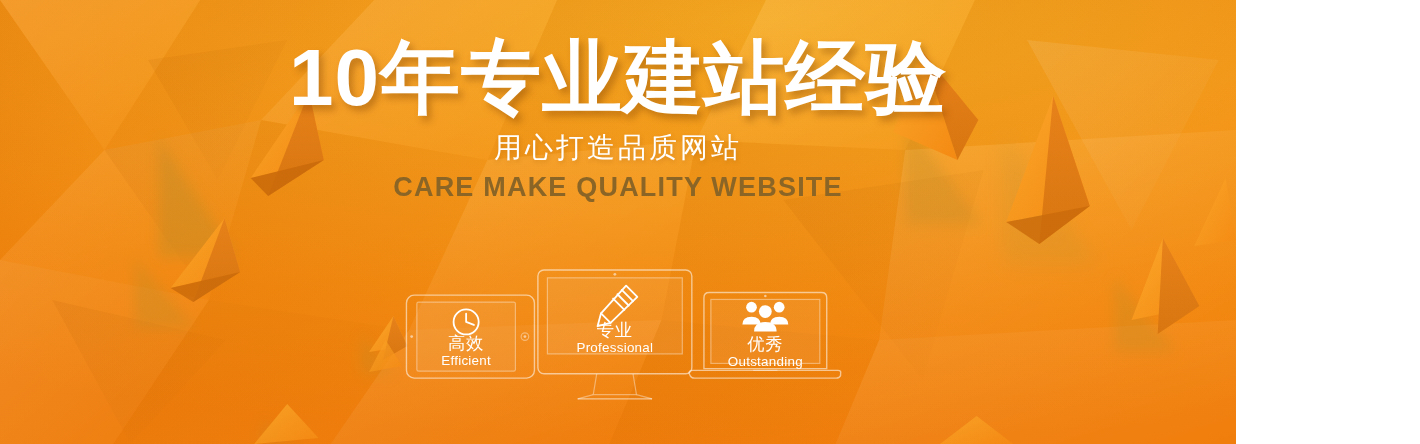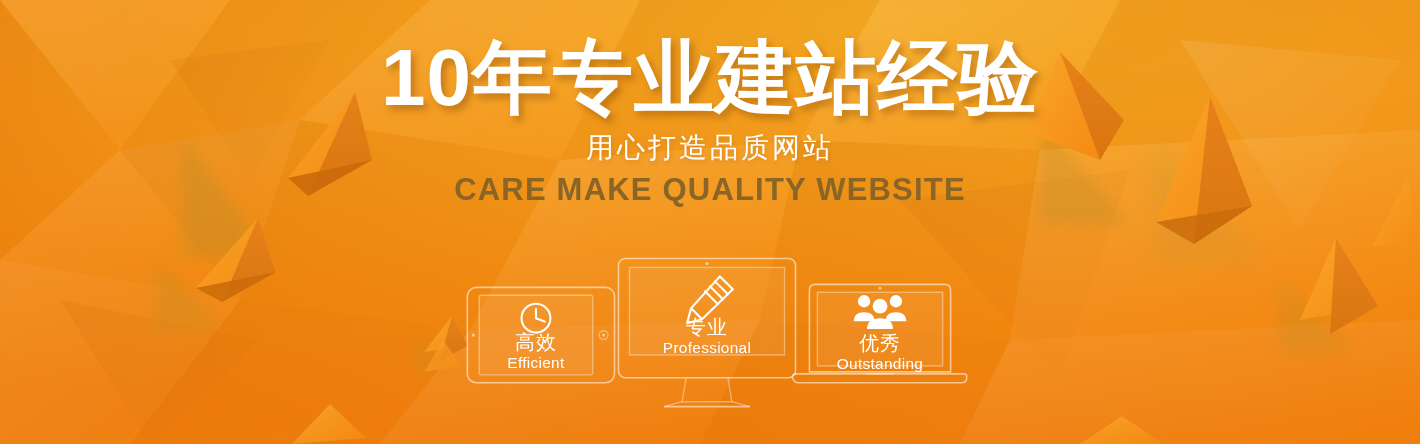--- a/index.html
+++ b/index.html
@@ -1,21 +1,21 @@
 <!DOCTYPE html>
 <html lang="zh"><head>
 <meta charset="utf-8">
 <title>Banner</title>
 <style>
   html,body{margin:0;padding:0;background:#fff;}
   body{font-family:"Liberation Sans","DejaVu Sans",sans-serif;}
 
   .banner{
     position:relative;
-    width:1420px;
+    width:1236px;
     height:444px;
     overflow:hidden;
     background:#F59C18;
   }
 
   
   .bg-base{
     position:absolute; inset:0;
     background:
       radial-gradient(120% 95% at 62% 4%,   #F7AC23 0%,  #F5991A 38%, #F3880F 72%, #F07E0C 100%),
@@ -48,21 +48,21 @@
     font-size:28px;
     line-height:1.2;
     letter-spacing:3px;
     font-weight:normal;
     text-shadow:1px 2px 4px rgba(140,75,0,.25);
     white-space:nowrap;
   }
   .sub-en{
     margin:6px 0 0 0;
     color:#8a6526;
-    font-size:31px;
+    font-size:27px;
     line-height:1.2;
     letter-spacing:1.2px;
     font-weight:bold;
     white-space:nowrap;
   }
 
   
   .devices{
     position:absolute;
     left:0; right:8px; top:250px;

